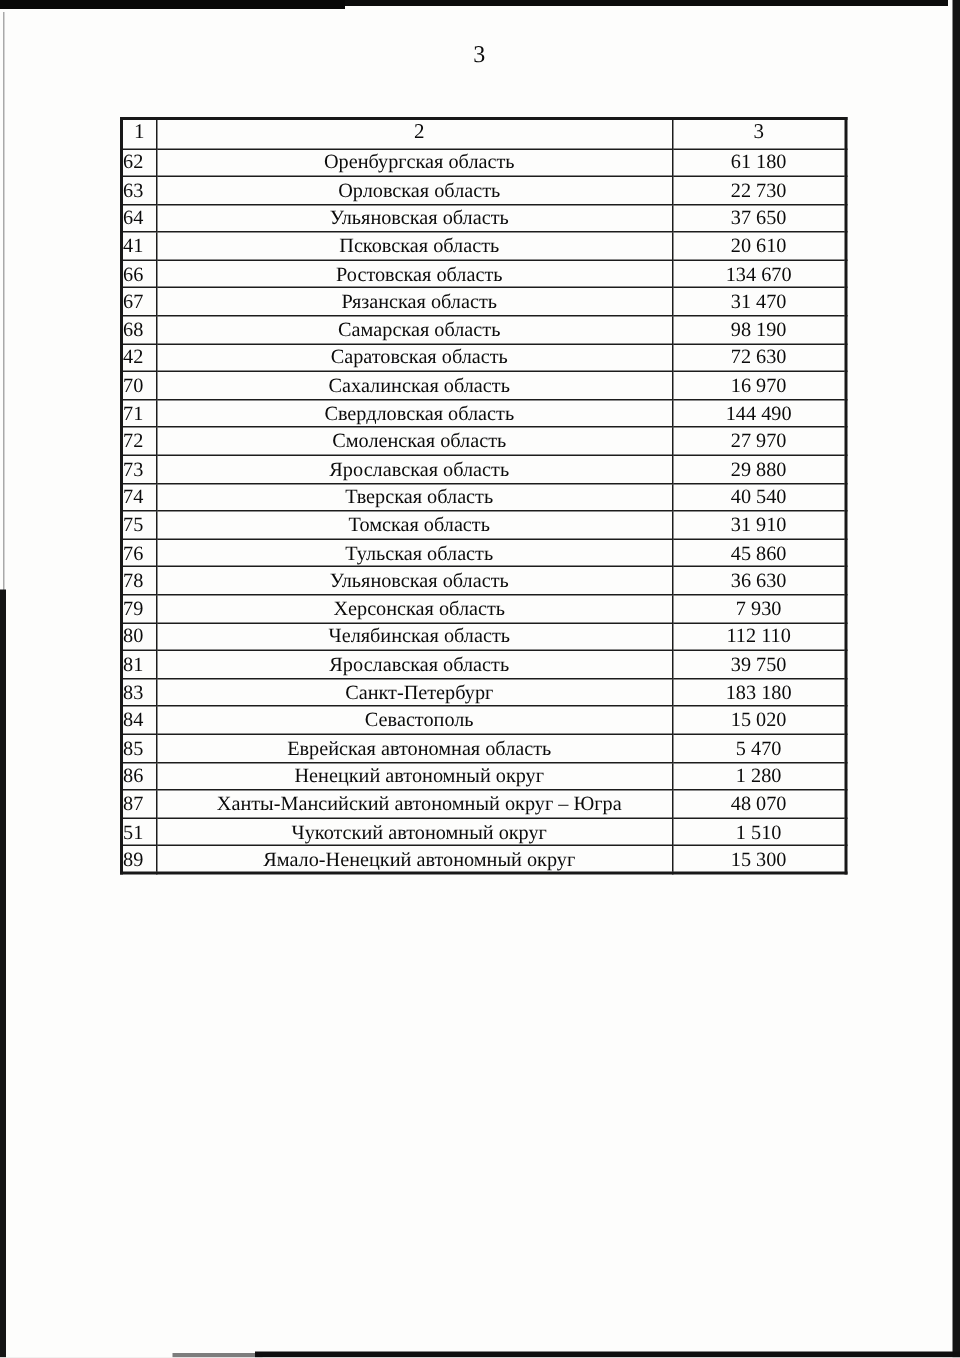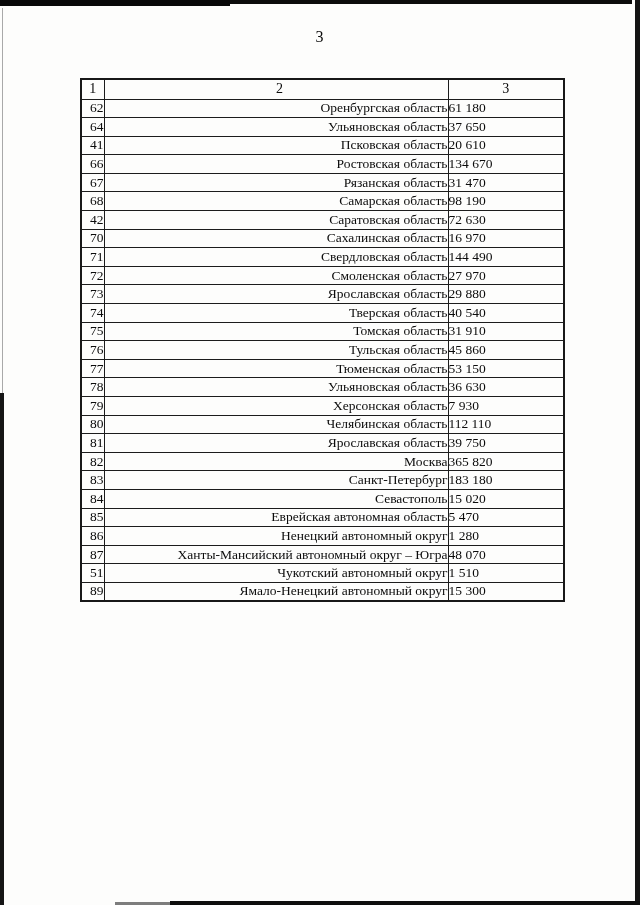--- a/index.html
+++ b/index.html
@@ -76,23 +76,23 @@
     white-space: nowrap;
   }
   table.regions { border: 2px solid #181818; }
   table.regions th {
     height: 20px;
     font-weight: normal;
     text-align: center;
     font-size: 14px;
   }
   table.regions td { height: 18.6px; }
-  td.c1, th.h1 { width: 23px; text-align: right; }
-  td.c2, th.h2 { width: 344px; text-align: right; padding-left: 7px; }
-  td.c3, th.h3 { width: 116px; }
+  td.c1, th.h1 { width: 23px; text-align: left; }
+  td.c2, th.h2 { width: 344px; text-align: center; padding-left: 7px; }
+  td.c3, th.h3 { width: 116px; text-align: center; }
 </style>
 </head>
 <body>
 
 <div class="page">
 
   <div class="scan-top"></div>
   <div class="scan-top-notch"></div>
   <div class="scan-right"></div>
   <div class="scan-left-thin"></div>
@@ -110,20 +110,25 @@
         <th class="h3">3</th>
       </tr>
     </thead>
     <tbody>
     <tr>
       <td class="c1">62</td>
       <td class="c2">Оренбургская область</td>
       <td class="c3">61 180</td>
     </tr>
 
+    <tr>
+      <td class="c1">63</td>
+      <td class="c2">Орловская область</td>
+      <td class="c3">22 730</td>
+    </tr>
 
     <tr>
       <td class="c1">64</td>
       <td class="c2">Ульяновская область</td>
       <td class="c3">37 650</td>
     </tr>
 
     <tr>
       <td class="c1">41</td>
       <td class="c2">Псковская область</td>
@@ -189,25 +194,20 @@
       <td class="c2">Томская область</td>
       <td class="c3">31 910</td>
     </tr>
 
     <tr>
       <td class="c1">76</td>
       <td class="c2">Тульская область</td>
       <td class="c3">45 860</td>
     </tr>
 
-    <tr>
-      <td class="c1">77</td>
-      <td class="c2">Тюменская область</td>
-      <td class="c3">53 150</td>
-    </tr>
 
     <tr>
       <td class="c1">78</td>
       <td class="c2">Ульяновская область</td>
       <td class="c3">36 630</td>
     </tr>
 
     <tr>
       <td class="c1">79</td>
       <td class="c2">Херсонская область</td>
@@ -219,25 +219,20 @@
       <td class="c2">Челябинская область</td>
       <td class="c3">112 110</td>
     </tr>
 
     <tr>
       <td class="c1">81</td>
       <td class="c2">Ярославская область</td>
       <td class="c3">39 750</td>
     </tr>
 
-    <tr>
-      <td class="c1">82</td>
-      <td class="c2">Москва</td>
-      <td class="c3">365 820</td>
-    </tr>
 
     <tr>
       <td class="c1">83</td>
       <td class="c2">Санкт-Петербург</td>
       <td class="c3">183 180</td>
     </tr>
 
     <tr>
       <td class="c1">84</td>
       <td class="c2">Севастополь</td>

